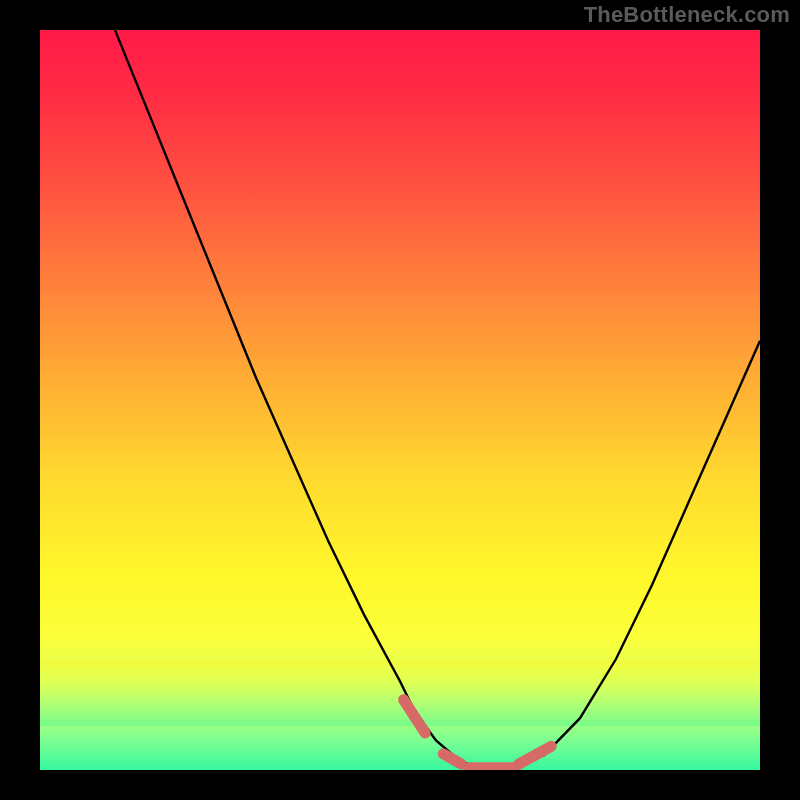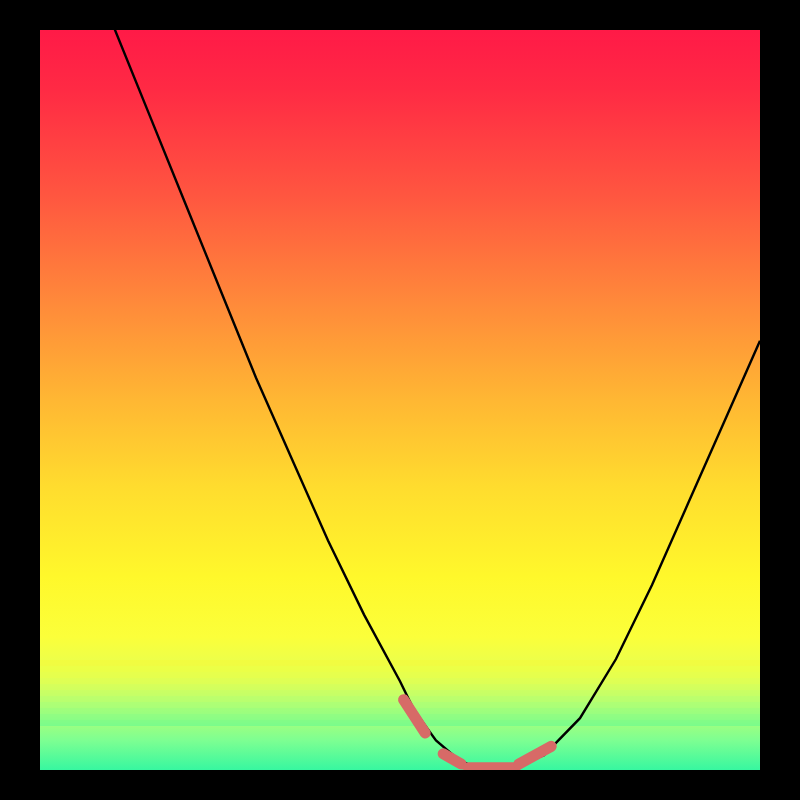--- a/index.html
+++ b/index.html
@@ -69,20 +69,21 @@
     left: 0; top: 0;
     width: 100%;
     height: 100%;
   }
 </style>
 </head>
 <body>
 
 <div class="frame">
 
+  <div class="watermark">TheBottleneck.com</div>
 
   <div class="plot-area">
     <div class="grad"></div>
 
     <div class="stripes">
       <div style="background:#fff82b"></div>
       <div style="background:#f6ff34"></div>
       <div style="background:#ecff40"></div>
       <div style="background:#ddff4e"></div>
       <div style="background:#ccff5d"></div>

